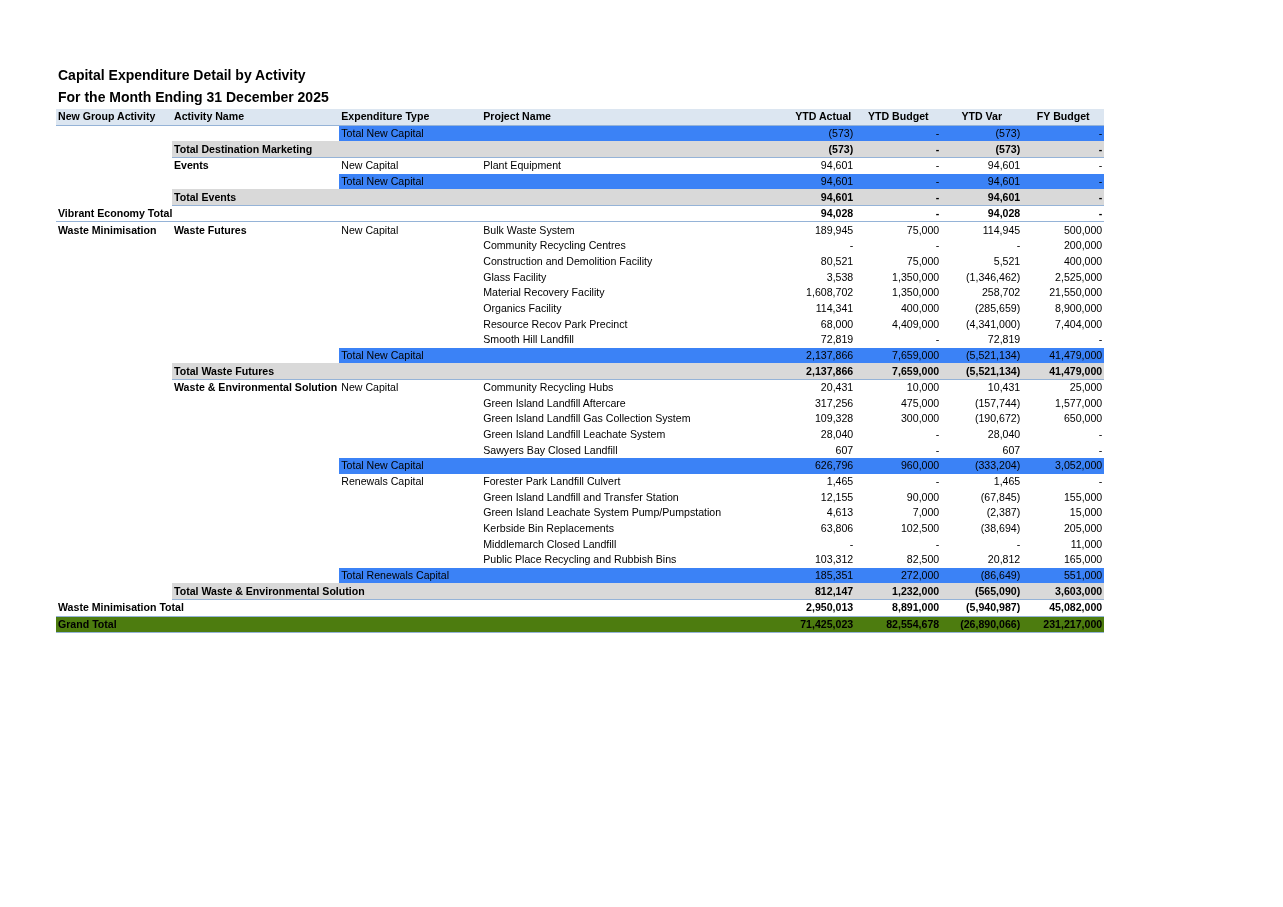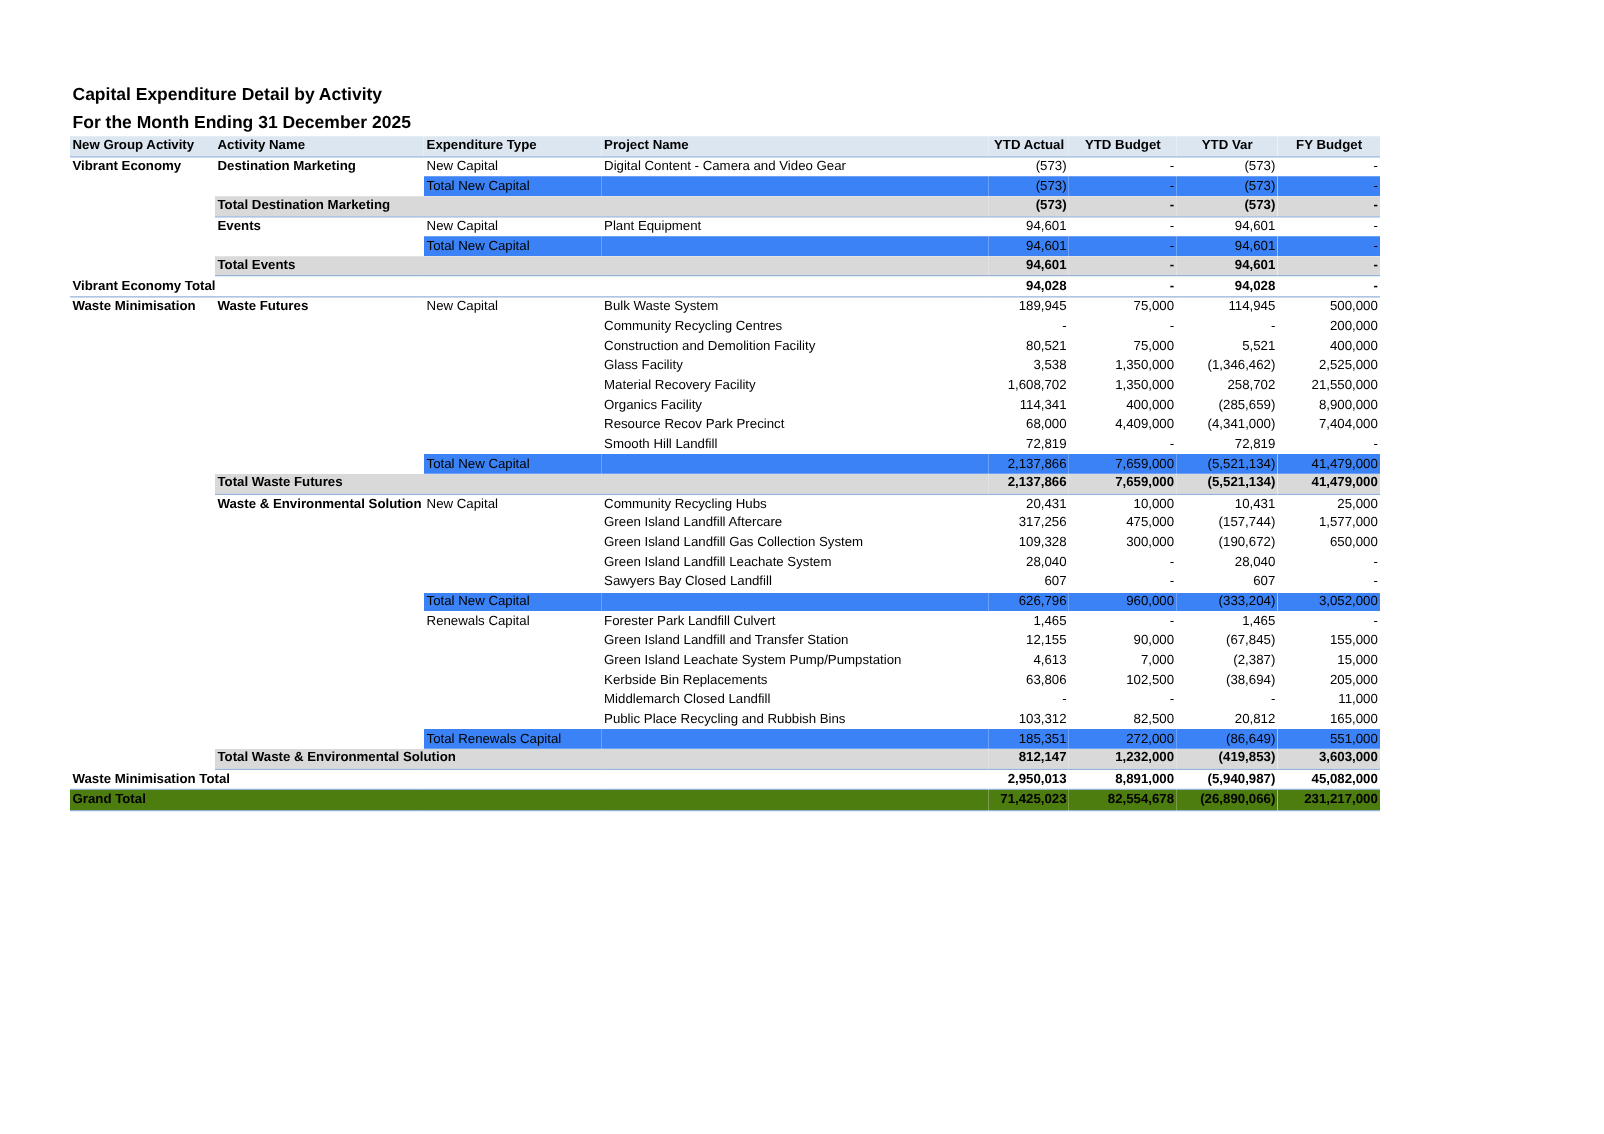--- a/index.html
+++ b/index.html
@@ -47,30 +47,20 @@
       <th>Activity Name</th>
       <th>Expenditure Type</th>
       <th>Project Name</th>
       <th class="num">YTD Actual</th>
       <th class="num">YTD Budget</th>
       <th class="num">YTD Var</th>
       <th class="num">FY Budget</th>
     </tr>
   </thead>
   <tbody id="tbody">
-      <tr class="detail">
-        <td class="ind1 bold">Vibrant Economy</td>
-        <td class="ind2 bold">Destination Marketing</td>
-        <td class="ind3">New Capital</td>
-        <td>Digital Content - Camera and Video Gear</td>
-        <td class="num">(573)</td>
-        <td class="num">-</td>
-        <td class="num">(573)</td>
-        <td class="num">-</td>
-      </tr>
       <tr class="subtotal">
         <td></td>
         <td></td>
         <td class="fill">Total New Capital</td>
         <td class="fill"></td>
         <td class="num fill">(573)</td>
         <td class="num fill">-</td>
         <td class="num fill">(573)</td>
         <td class="num fill">-</td>
       </tr>
@@ -343,21 +333,21 @@
         <td class="num fill">185,351</td>
         <td class="num fill">272,000</td>
         <td class="num fill">(86,649)</td>
         <td class="num fill">551,000</td>
       </tr>
       <tr class="acttotal">
         <td class="nofill"></td>
         <td class="fill" colspan="3">Total Waste &amp; Environmental Solution</td>
         <td class="num fill">812,147</td>
         <td class="num fill">1,232,000</td>
-        <td class="num fill">(419,853)</td>
+        <td class="num fill">(565,090)</td>
         <td class="num fill">3,603,000</td>
       </tr>
       <tr class="grouptotal">
         <td colspan="4">Waste Minimisation Total</td>
         <td class="num">2,950,013</td>
         <td class="num">8,891,000</td>
         <td class="num">(5,940,987)</td>
         <td class="num">45,082,000</td>
       </tr>
       <tr class="grandtotal">

